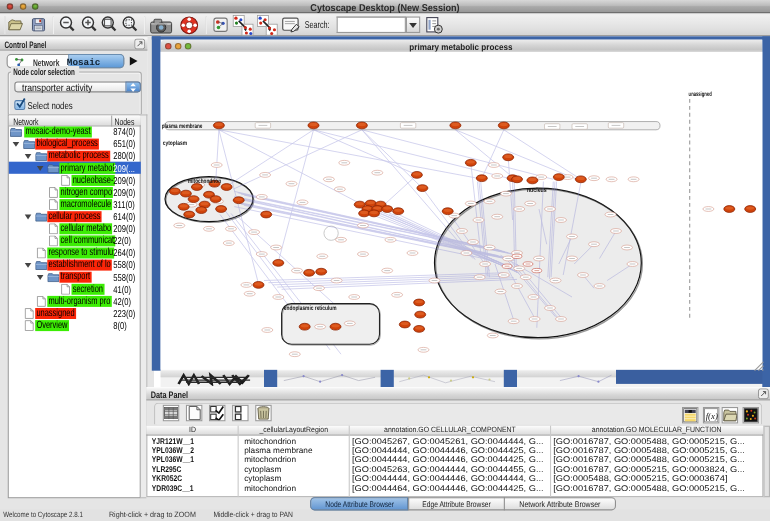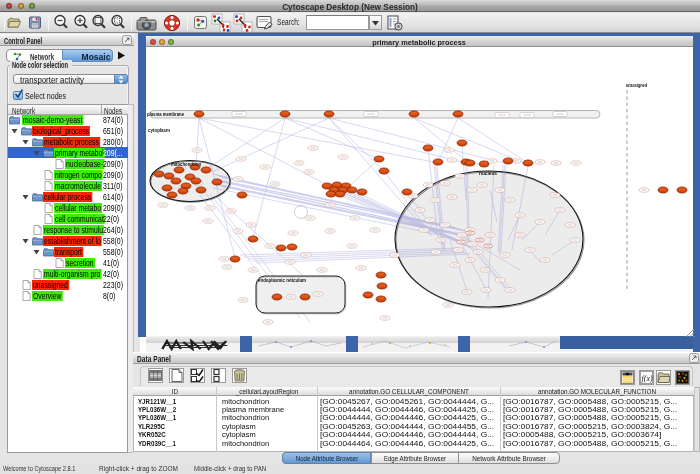--- a/index.html
+++ b/index.html
@@ -571,21 +571,21 @@
     </svg>
     <div class="abs" style="left:6px;top:49px;width:107px;height:13px;background:#fdfdfd;border:1px solid #8f8f8f;border-radius:4px;"></div>
     <div class="abs" style="left:62px;top:49px;width:51px;height:13px;background:linear-gradient(#a8cdf0,#5e9ad8);border:1px solid #6a8db0;border-radius:0 4px 4px 0;"></div>
     <svg class="abs" style="left:13px;top:51.5px" width="9" height="9" viewBox="0 0 9 9">
       <circle cx="2" cy="2" r="1.3" fill="#30a030"></circle>
       <circle cx="7" cy="2.5" r="1.3" fill="#30a030"></circle>
       <circle cx="4" cy="7" r="1.3" fill="#2060c0"></circle>
       <path d="M2 2 L7 2.5 L4 7" stroke="#555" stroke-width="0.7" fill="none"></path>
     </svg>
     <span class="txc" style="left:42px;top:51.5px;font-size:8.5px;font-weight:700;color:#333;transform:translateX(-50%) scaleX(0.72);">Network</span>
-    <span class="txc" style="left:96px;top:51.5px;font-size:8.5px;font-weight:700;color:#112233;transform:translateX(-50%) scaleX(1.0);">Mosaic</span>
+    <span class="txc" style="left:76px;top:51.5px;font-size:8.5px;font-weight:700;color:#112233;transform:translateX(-50%) scaleX(1.0);font-family:Liberation Mono, monospace;">Mosaic</span>
     <svg class="abs" style="left:116px;top:50px" width="10" height="11" viewBox="0 0 10 11">
       <path d="M2 1.5 L9 5.5 L2 9.5 Z" fill="#111"></path>
     </svg>
     <div class="abs" style="left:7px;top:65px;width:122px;height:41px;border:1px solid #adadad;border-radius:3px;box-shadow:inset 0 0 0 1px #f4f4f4;"></div>
     <div class="abs" style="left:10px;top:60px;width:62px;background:#e5e5e5;height:8px;"></div>
     <span class="tx" style="left:12px;top:59.5px;font-size:8.5px;font-weight:700;color:#222;transform:scaleX(0.67);">Node color selection</span>
     <div class="abs" style="left:13px;top:73.5px;width:115px;height:10.5px;background:linear-gradient(#ffffff,#e8e8e8);border:1px solid #8a8a8a;border-radius:3px;"></div>
     <span class="tx" style="left:20px;top:74.5px;font-size:9px;font-weight:400;color:#111;transform:scaleX(0.87);">transporter activity</span>
     <div class="abs" style="left:114px;top:73.5px;width:14px;height:10.5px;background:linear-gradient(#8fc0ee,#4d86cc);border:1px solid #5d7fa8;border-radius:0 3px 3px 0;"></div>
     <svg class="abs" style="left:117px;top:74.5px" width="8" height="9" viewBox="0 0 8 9">

